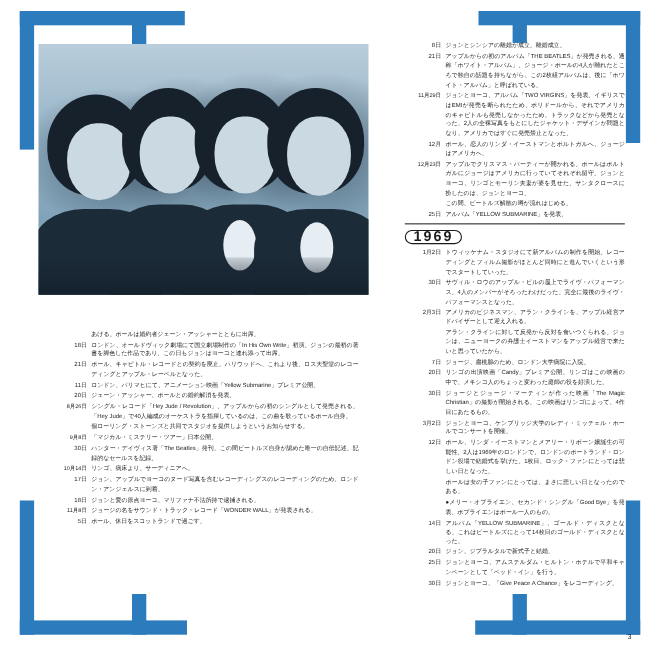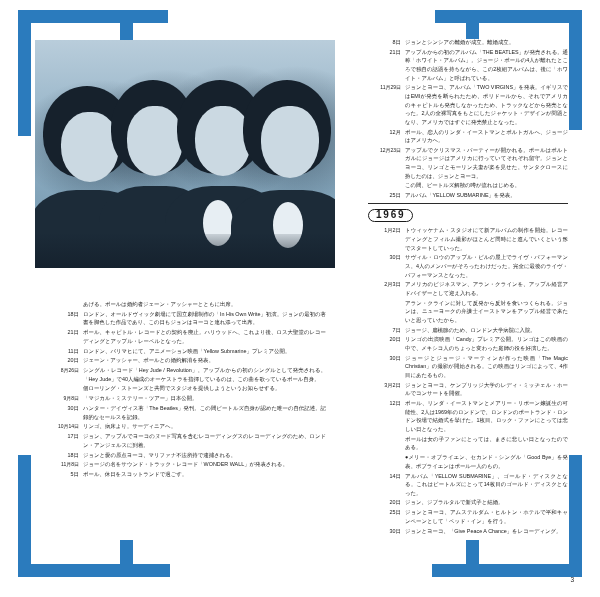--- a/index.html
+++ b/index.html
@@ -114,21 +114,21 @@
   }
   .rule {
     border-top: 0.7px solid #2b2b2b;
     margin: 3px 0 3px 0;
   }
   .year-badge {
     display: inline-block;
     border: 0.8px solid #1b1b1b;
     border-radius: 999px;
     padding: 1.5px 7px 1.5px 7px;
-    font-size: 10px;
+    font-size: 13px;
     letter-spacing: 1.8px;
     font-weight: bold;
     margin: 2px 0 4px 0;
   }
   .year-row {
     display: flex;
     align-items: center;
   }
   .page-number {
     position: absolute;

